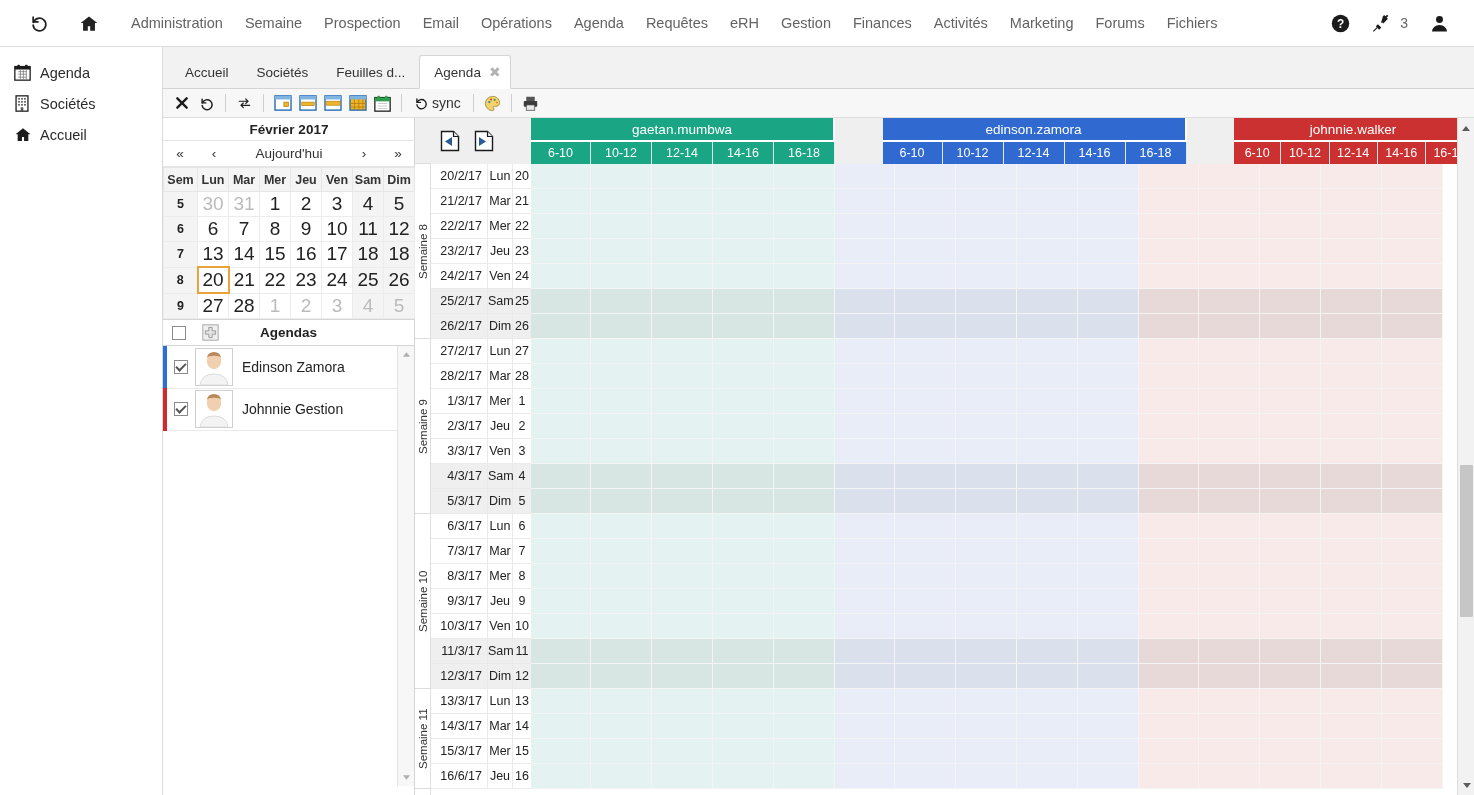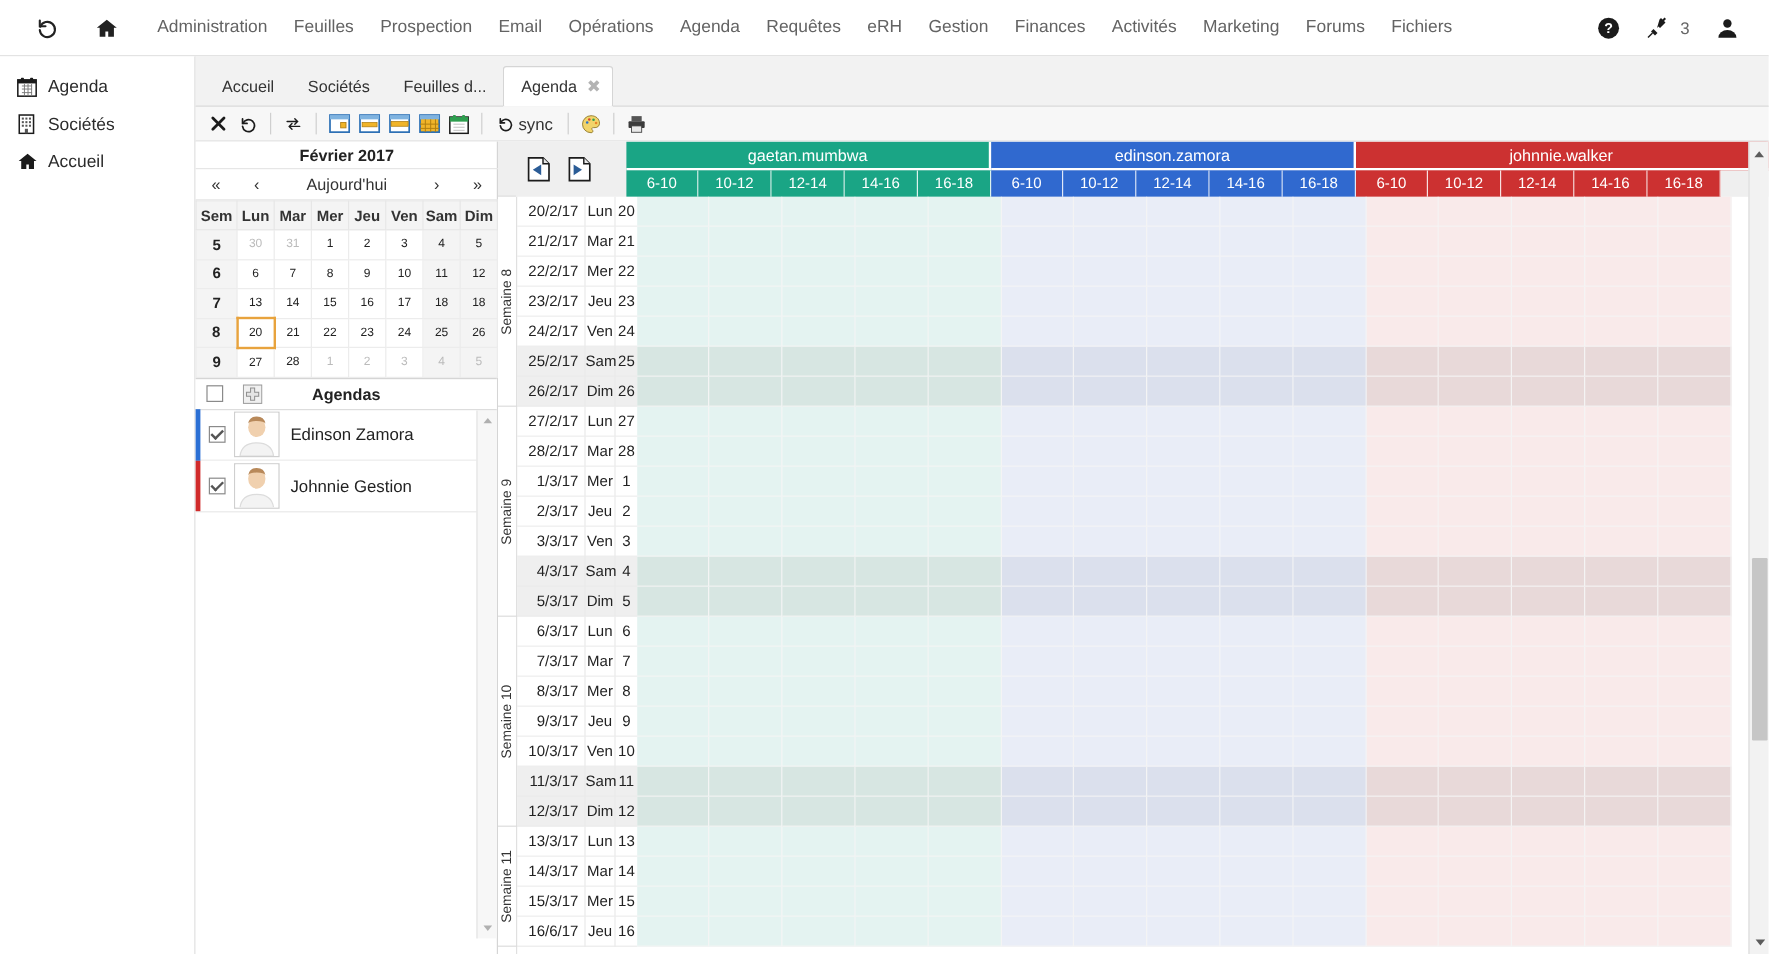--- a/index.html
+++ b/index.html
@@ -98,21 +98,21 @@
   }
   .mc-nav div { cursor:pointer; text-align:center; }
   .mc-nav .a1 { width:34px; } .mc-nav .a2 { width:34px; }
   .mc-nav .today { flex:1; } .mc-nav .a3 { width:34px; } .mc-nav .a4 { width:34px; }
   table.mc-grid { border-collapse:collapse; width:252px; table-layout:fixed; }
   table.mc-grid th {
     font-size:12.5px; font-weight:bold; color:#333; height:24px;
     background:#f4f4f4; border:1px solid #e6e6e6; text-align:center;
   }
   table.mc-grid td {
-    font-size:10px; color:#222; height:24.5px; text-align:center;
+    font-size:19px; color:#222; height:24.5px; text-align:center;
     border:1px solid #ececec; cursor:pointer; background:#fff;
   }
   table.mc-grid td.sem { background:#f4f4f4; font-weight:bold; font-size:12.5px; cursor:default;}
   table.mc-grid td.we { background:#f4f4f4; }
   table.mc-grid td.oth { color:#bbb; }
   table.mc-grid td.sel { border:2px solid #e8a33d; }
 
   .agendas-head {
     display:flex; align-items:center; height:27px; border-top:1px solid #d5d5d5;
     border-bottom:1px solid #d5d5d5; background:#fff; position:relative;
@@ -233,21 +233,21 @@
           <path d="M4.5 10.5A8 8 0 1 1 4 14"></path>
       </svg>
     </div>
     <div class="nav-icon-btn" style="margin-left:12px;">
       <svg width="20" height="19" viewBox="0 0 24 24" fill="#222">
         <path d="M12 3 L1.5 11.5 h3 V21 h6 v-5.5 h3 V21 h6 v-9.5 h3 Z"></path>
       </svg>
     </div>
     <div class="nav-links" id="nav-links">
         <div class="nav-link">Administration</div>
-        <div class="nav-link">Feuilles</div>
+        <div class="nav-link">Semaine</div>
         <div class="nav-link">Prospection</div>
         <div class="nav-link">Email</div>
         <div class="nav-link">Opérations</div>
         <div class="nav-link">Agenda</div>
         <div class="nav-link">Requêtes</div>
         <div class="nav-link">eRH</div>
         <div class="nav-link">Gestion</div>
         <div class="nav-link">Finances</div>
         <div class="nav-link">Activités</div>
         <div class="nav-link">Marketing</div>
@@ -591,21 +591,21 @@
           <div class="user-col" style="width: 304px;">
             <div class="user-name" style="background: rgb(48, 105, 207);">edinson.zamora</div>
             <div class="slot-row">
               <div class="slot-hd" style="background: rgb(48, 105, 207); width: 60px;">6-10</div>
               <div class="slot-hd" style="background: rgb(48, 105, 207); width: 61px;">10-12</div>
               <div class="slot-hd" style="background: rgb(48, 105, 207); width: 61px;">12-14</div>
               <div class="slot-hd" style="background: rgb(48, 105, 207); width: 61px;">14-16</div>
               <div class="slot-hd" style="background: rgb(48, 105, 207); width: 61px;">16-18</div>
             </div>
           </div>
-          <div class="user-col" style="width: 344px;">
+          <div class="user-col" style="width: 240px;">
             <div class="user-name" style="background: rgb(204, 49, 49);">johnnie.walker</div>
             <div class="slot-row">
               <div class="slot-hd" style="background: rgb(204, 49, 49); width: 60px;">6-10</div>
               <div class="slot-hd" style="background: rgb(204, 49, 49); width: 61px;">10-12</div>
               <div class="slot-hd" style="background: rgb(204, 49, 49); width: 61px;">12-14</div>
               <div class="slot-hd" style="background: rgb(204, 49, 49); width: 61px;">14-16</div>
               <div class="slot-hd" style="background: rgb(204, 49, 49); width: 61px;">16-18</div>
             </div>
           </div>
         </div>

